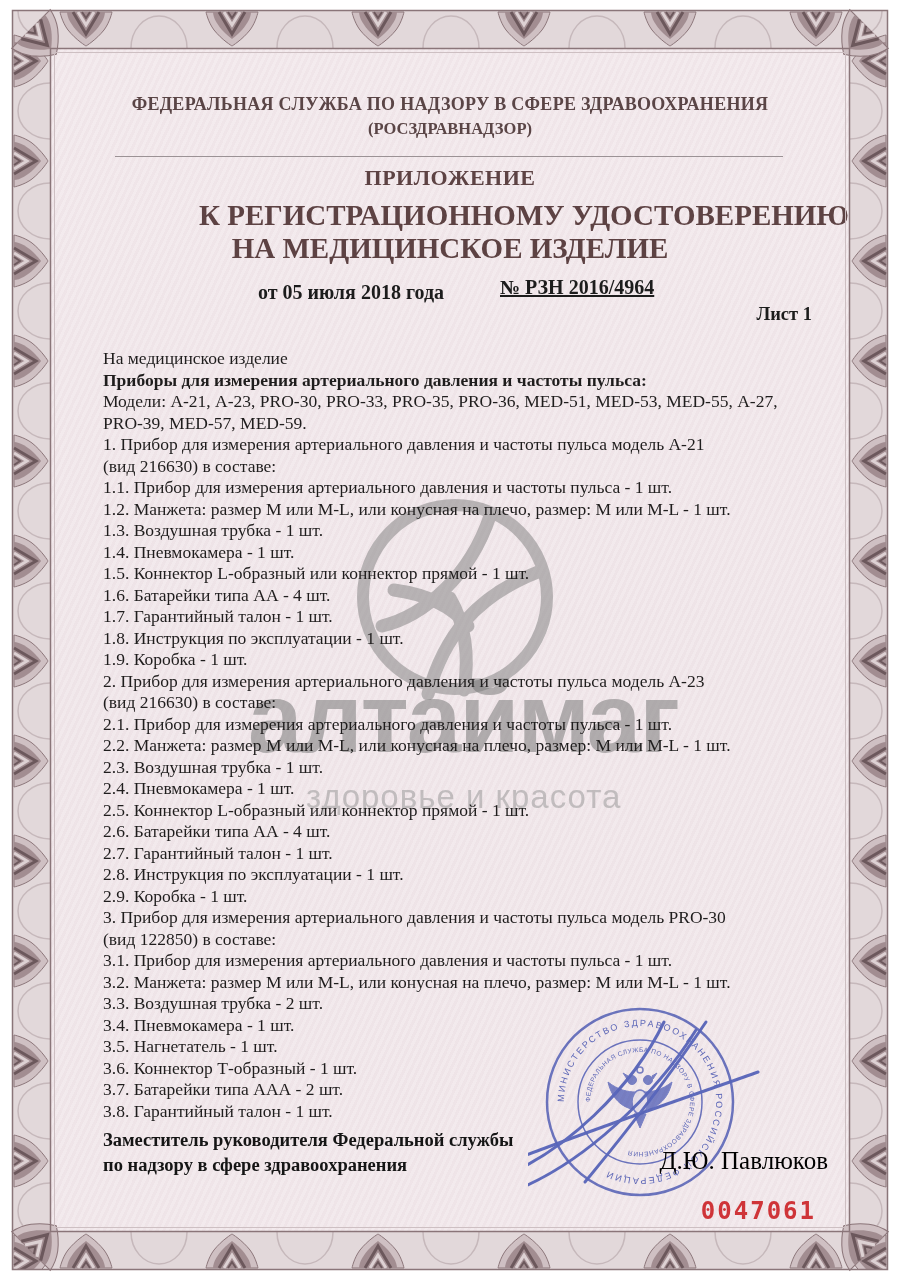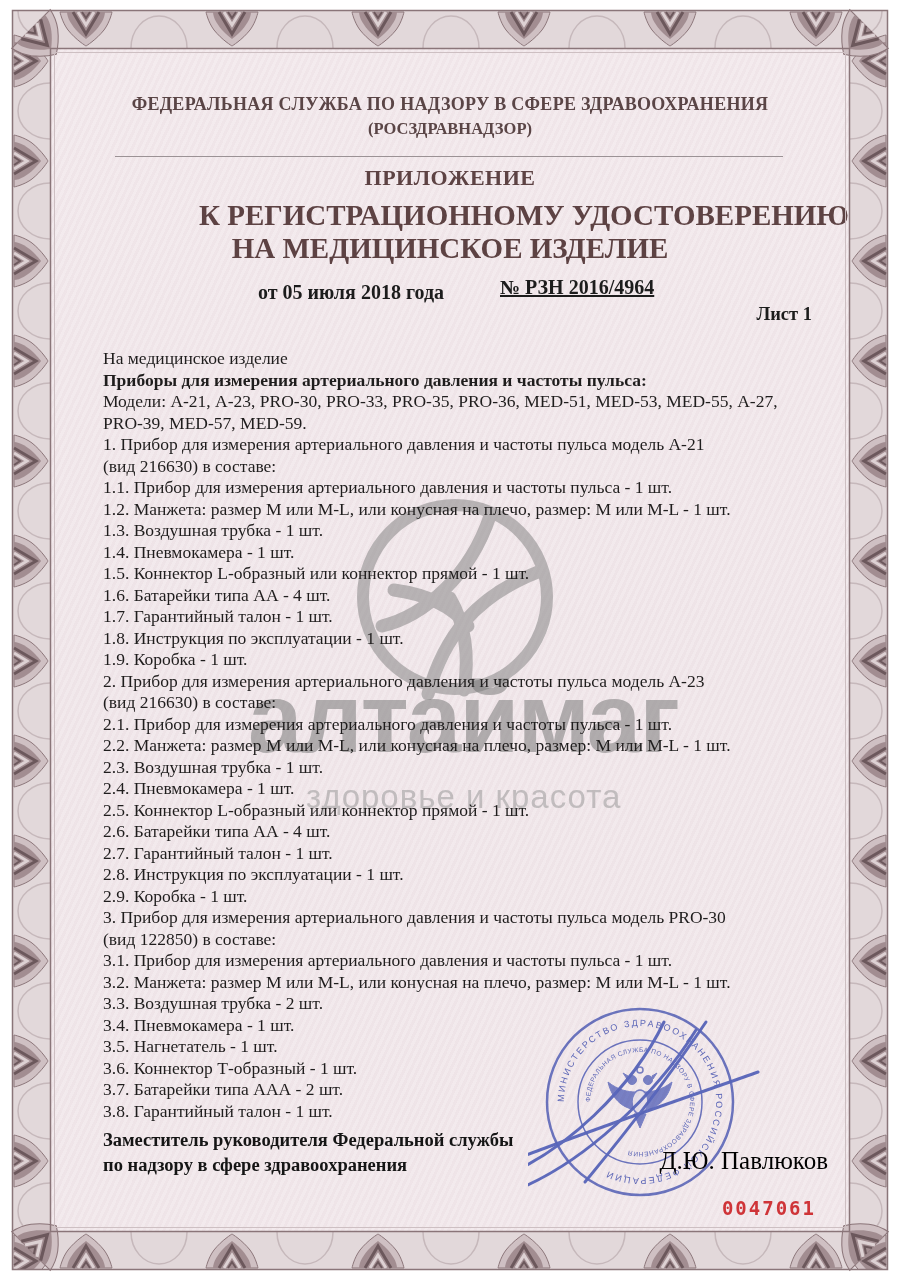--- a/index.html
+++ b/index.html
@@ -25,21 +25,21 @@
   .meta-num{position:absolute;left:500px;top:276px;font-size:20px;font-weight:bold;color:#1c1c1c;text-decoration:underline;}
   .meta-sheet{position:absolute;right:88px;top:304px;font-size:18.5px;font-weight:bold;color:#1c1c1c;}
   
   .body{position:absolute;left:103px;top:348px;width:745px;font-size:17.5px;color:#1f1d1d;}
   .bline{height:21.5px;line-height:21.5px;white-space:nowrap;}
   .bline.b{font-weight:bold;}
   
   .sig1{position:absolute;left:103px;top:1100px;font-size:18.5px;font-weight:bold;color:#151515;margin-top:30px;}
   .sig2{position:absolute;left:103px;top:1155px;font-size:18.5px;font-weight:bold;color:#151515;}
   .sig-name{position:absolute;right:72px;top:1147px;font-size:25px;font-weight:normal;color:#000000;}
-  .serial{position:absolute;right:84px;top:1197px;font-size:19px;font-weight:bold;
+  .serial{position:absolute;right:84px;top:1197px;font-size:24px;font-weight:bold;
           font-family:"DejaVu Sans Mono", monospace;letter-spacing:2px;color:#cf3438;margin-left:12px;}
   
   .wm-logo{position:absolute;left:352px;top:494px;opacity:0.5;}
   .wm-brand{position:absolute;left:248px;top:662px;font-family:"Liberation Sans", sans-serif;
             font-weight:bold;font-size:98px;letter-spacing:-2px;color:rgba(122,122,122,0.55);}
   .wm-tag{position:absolute;left:306px;top:778px;font-family:"Liberation Sans", sans-serif;
           font-size:33px;letter-spacing:1px;color:rgba(145,145,145,0.5);}
   
   .stamp{position:absolute;left:528px;top:990px;mix-blend-mode:multiply;opacity:0.85;}
 </style>

